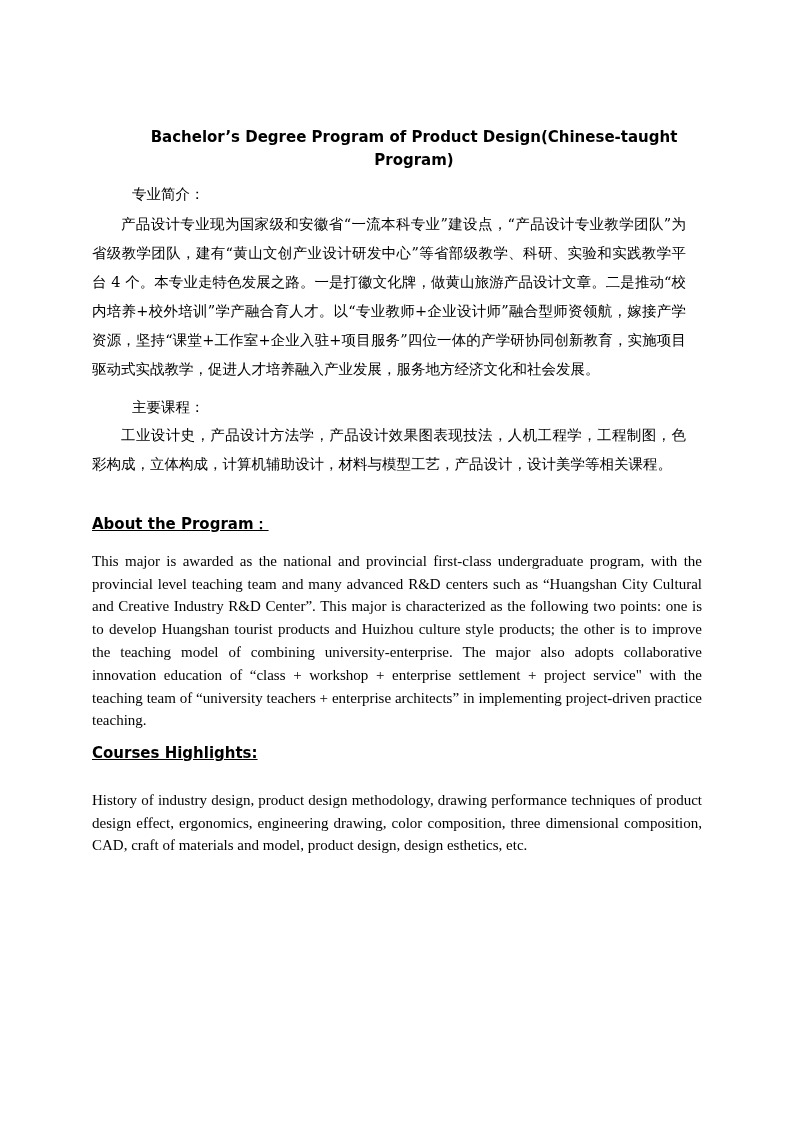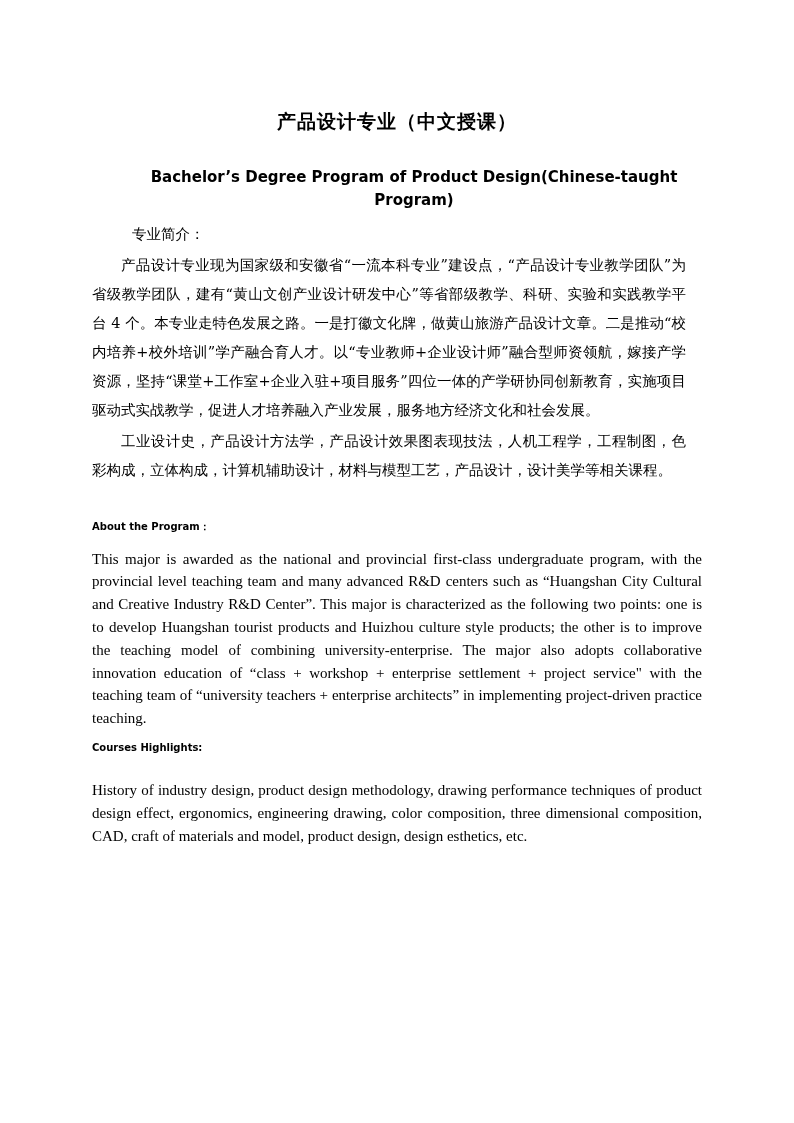--- a/index.html
+++ b/index.html
@@ -55,52 +55,53 @@
     text-align: justify;
     text-justify: inter-ideograph;
     margin: 4px 16px 0 0;
     text-indent: 2em;
   }
   .cn-para.second {
     margin-top: 2px;
   }
   .en-heading {
     font-family: "DejaVu Sans", sans-serif;
-    font-size: 10px;
+    font-size: 15px;
     font-weight: bold;
     margin: 34px 0 0 0;
     line-height: 1.5;
+    text-decoration: underline;
   }
   .en-heading.tight {
     margin-top: 10px;
   }
   .en-para {
     font-family: "Liberation Serif", serif;
     font-size: 15px;
     line-height: 1.52;
     text-align: justify;
     margin: 14px 0 0 0;
   }
   .en-para.courses {
     margin-top: 24px;
   }
 </style>
 </head>
 <body>
 
 <div class="page">
 
-  <h1 class="doc-title">产品设计专业（中文授课）</h1>
 
   <div class="en-heading-main">Bachelor’s Degree Program of Product Design(Chinese-taught Program)</div>
 
   <div class="cn-sub">专业简介：</div>
 
   <p class="cn-para">产品设计专业现为国家级和安徽省“一流本科专业”建设点，“产品设计专业教学团队”为省级教学团队，建有“黄山文创产业设计研发中心”等省部级教学、科研、实验和实践教学平台 4 个。本专业走特色发展之路。一是打徽文化牌，做黄山旅游产品设计文章。二是推动“校内培养+校外培训”学产融合育人才。以“专业教师+企业设计师”融合型师资领航，嫁接产学资源，坚持“课堂+工作室+企业入驻+项目服务”四位一体的产学研协同创新教育，实施项目驱动式实战教学，促进人才培养融入产业发展，服务地方经济文化和社会发展。</p>
 
+  <div class="cn-sub">主要课程：</div>
 
   <p class="cn-para second">工业设计史，产品设计方法学，产品设计效果图表现技法，人机工程学，工程制图，色彩构成，立体构成，计算机辅助设计，材料与模型工艺，产品设计，设计美学等相关课程。</p>
 
   <div class="en-heading">About the Program：</div>
 
   <p class="en-para">This major is awarded as the national and provincial first-class undergraduate program, with the provincial level teaching team and many advanced R&amp;D centers such as “Huangshan City Cultural and Creative Industry R&amp;D Center”. This major is characterized as the following two points: one is to develop Huangshan tourist products and Huizhou culture style products; the other is to improve the teaching model of combining university-enterprise. The major also adopts collaborative innovation education of “class + workshop + enterprise settlement + project service" with the teaching team of “university teachers + enterprise architects” in implementing project-driven practice teaching.</p>
 
   <div class="en-heading tight">Courses Highlights:</div>
 
   <p class="en-para courses">History of industry design, product design methodology, drawing performance techniques of product design effect, ergonomics, engineering drawing, color composition, three dimensional composition, CAD, craft of materials and model, product design, design esthetics, etc.</p>

